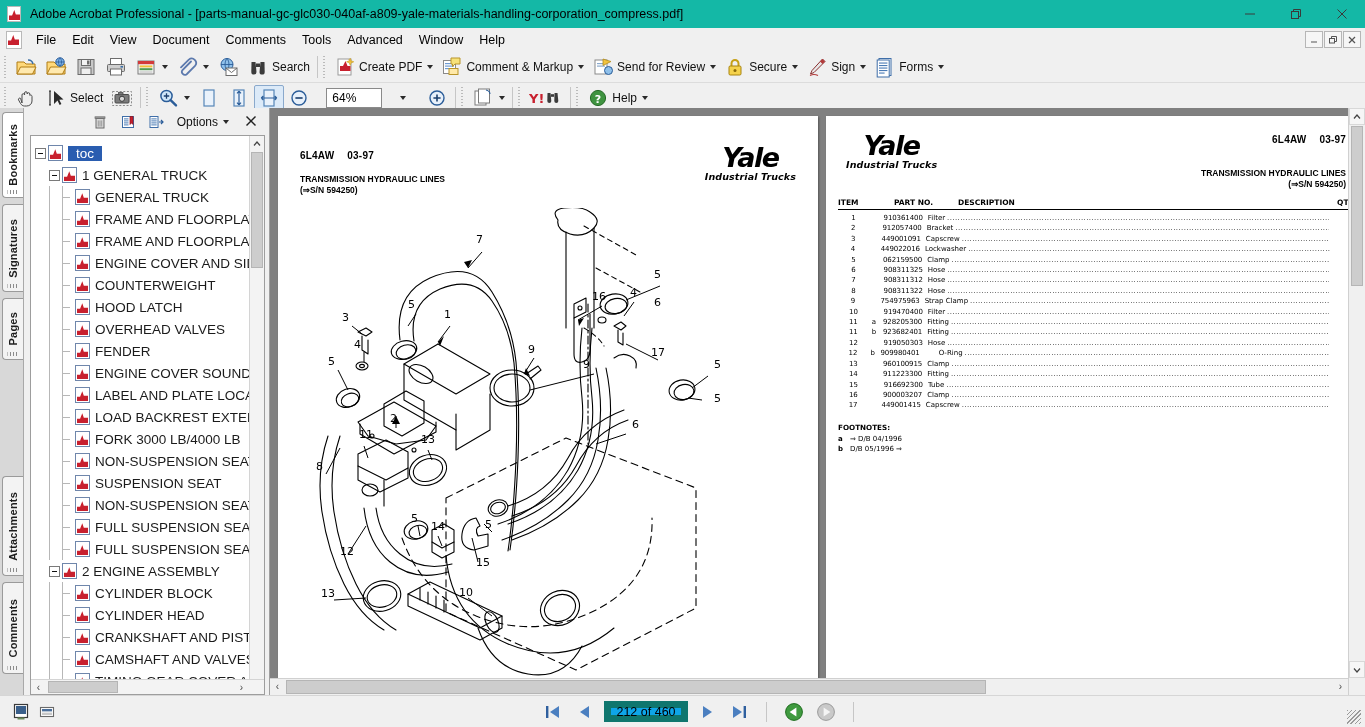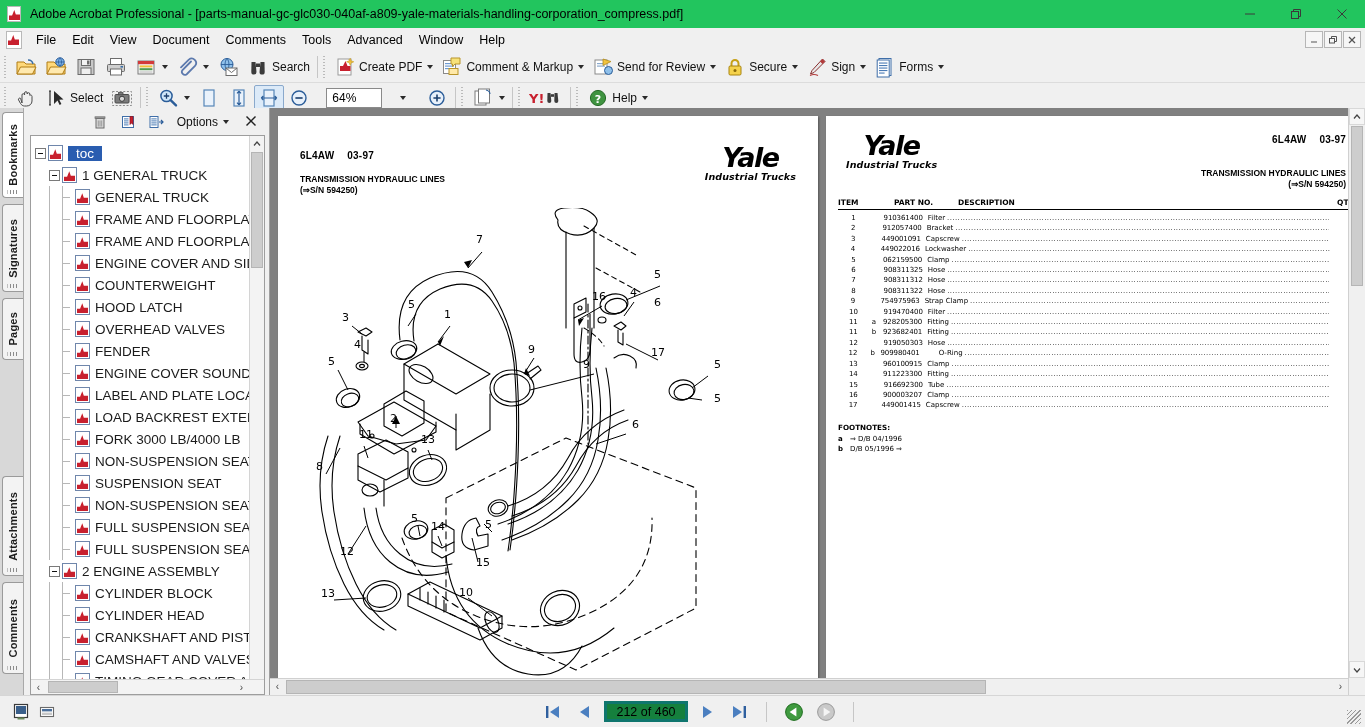--- a/index.html
+++ b/index.html
@@ -7,21 +7,21 @@
     margin: 0; padding: 0;
     width: 1365px; height: 727px;
     overflow: hidden;
     font-family: "Liberation Sans", sans-serif;
     background: #f0f0f0;
   }
   #app { position: relative; width: 1365px; height: 727px; background: #f0f0f0; }
 
   
   .titlebar {
-    height: 28px; background: #22c55e; display: flex; align-items: center;
+    height: 28px; background: #14b8a6; display: flex; align-items: center;
     padding-left: 7px; position: relative;
   }
   .titlebar .app-icon { width: 16px; height: 16px; margin-right: 7px; flex: 0 0 auto; position: relative; }
   .pdf-glyph {
     width: 14px; height: 16px; background: #fff; border: 1px solid #b9b9b9;
     position: relative; display: inline-block;
   }
   .pdf-glyph::after {
     content: ""; position: absolute; left: 1px; top: 3px; width: 11px; height: 10px;
     background: #c8202e;
@@ -258,21 +258,21 @@
 
   
   .statusbar {
     position: absolute; left: 0; right: 0; bottom: 0; height: 32px; background: #f0f0f0;
     border-top: 1px solid #d6d6d6; display: flex; align-items: center; padding-left: 8px;
   }
   .st-btn { width: 26px; height: 24px; display: flex; align-items: center; justify-content: center; }
   .nav-group { display: flex; align-items: center; gap: 6px; margin-left: 480px; }
   .nav-arrow { width: 26px; height: 24px; display: flex; align-items: center; justify-content: center; }
   .page-box {
-    width: 84px; height: 21px; background: #15803d; border: 3px solid #0f766e;
+    width: 84px; height: 21px; background: #0ea5e9; border: 7px solid #0f766e;
     display: flex; align-items: center; justify-content: center; font-size: 12.5px; color: #000;
   }
   .status-sep { width: 1px; height: 20px; background: #c6c6c6; margin: 0 8px; }
   .right-grip { position: absolute; right: 4px; bottom: 3px; width: 14px; height: 14px;
     background-image: repeating-linear-gradient(135deg, #9a9a9a 0 1px, transparent 1px 3px); }
 </style>
 </head>
 <body>
 
 <div id="app">

